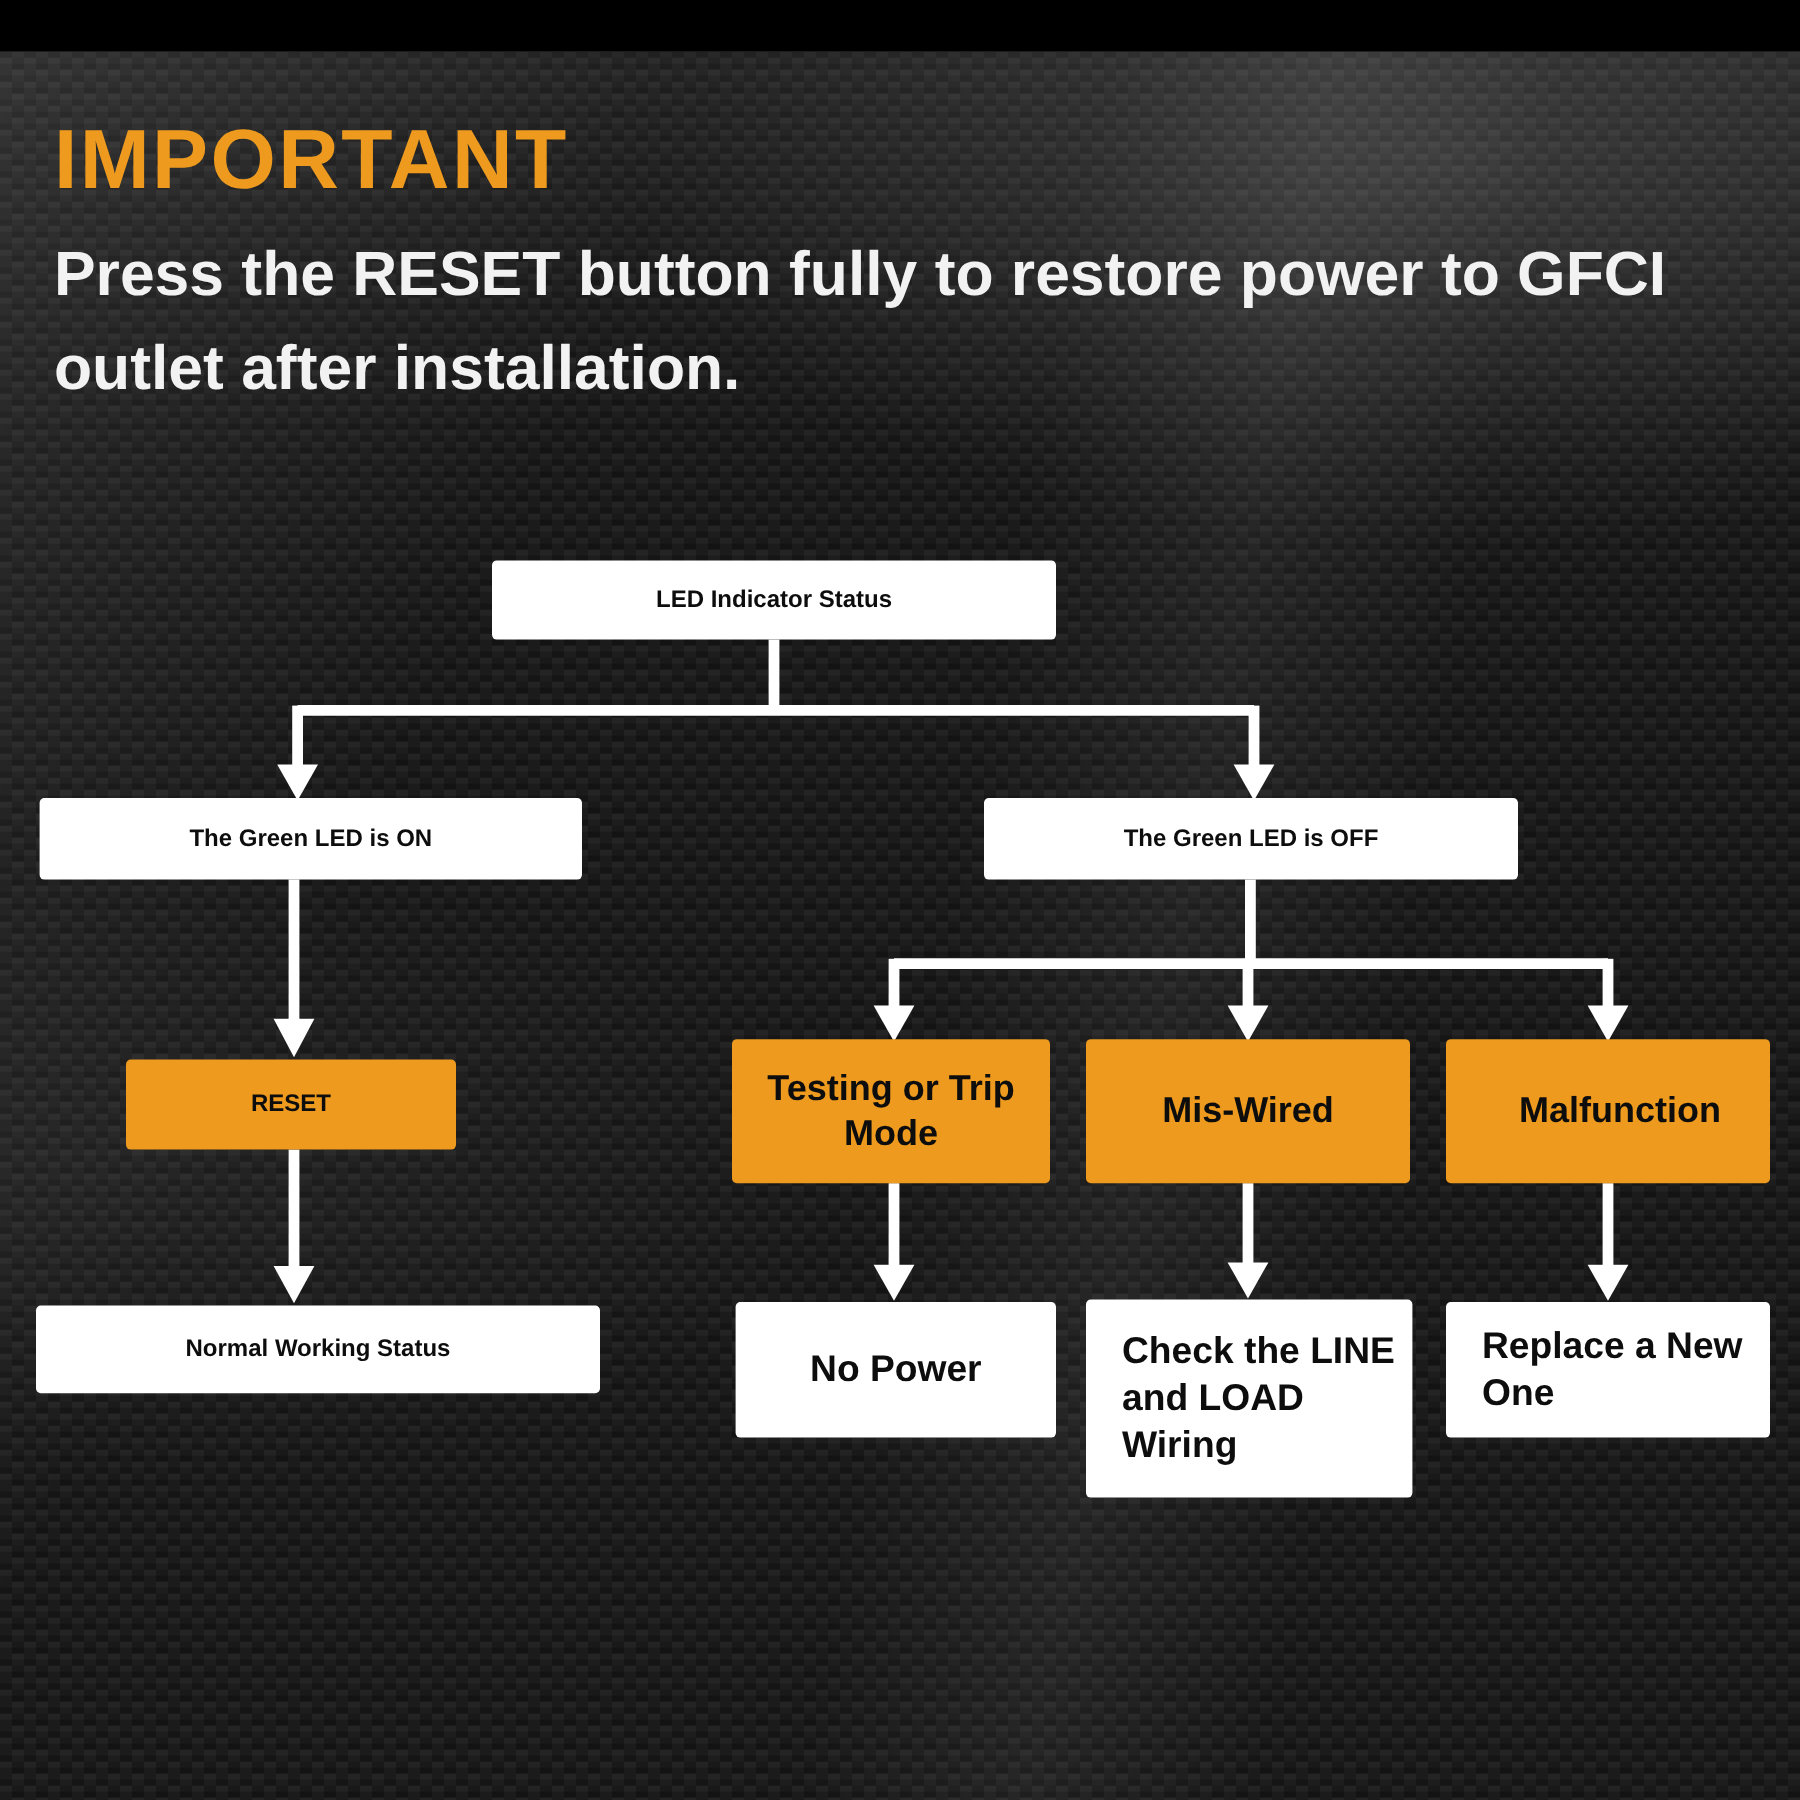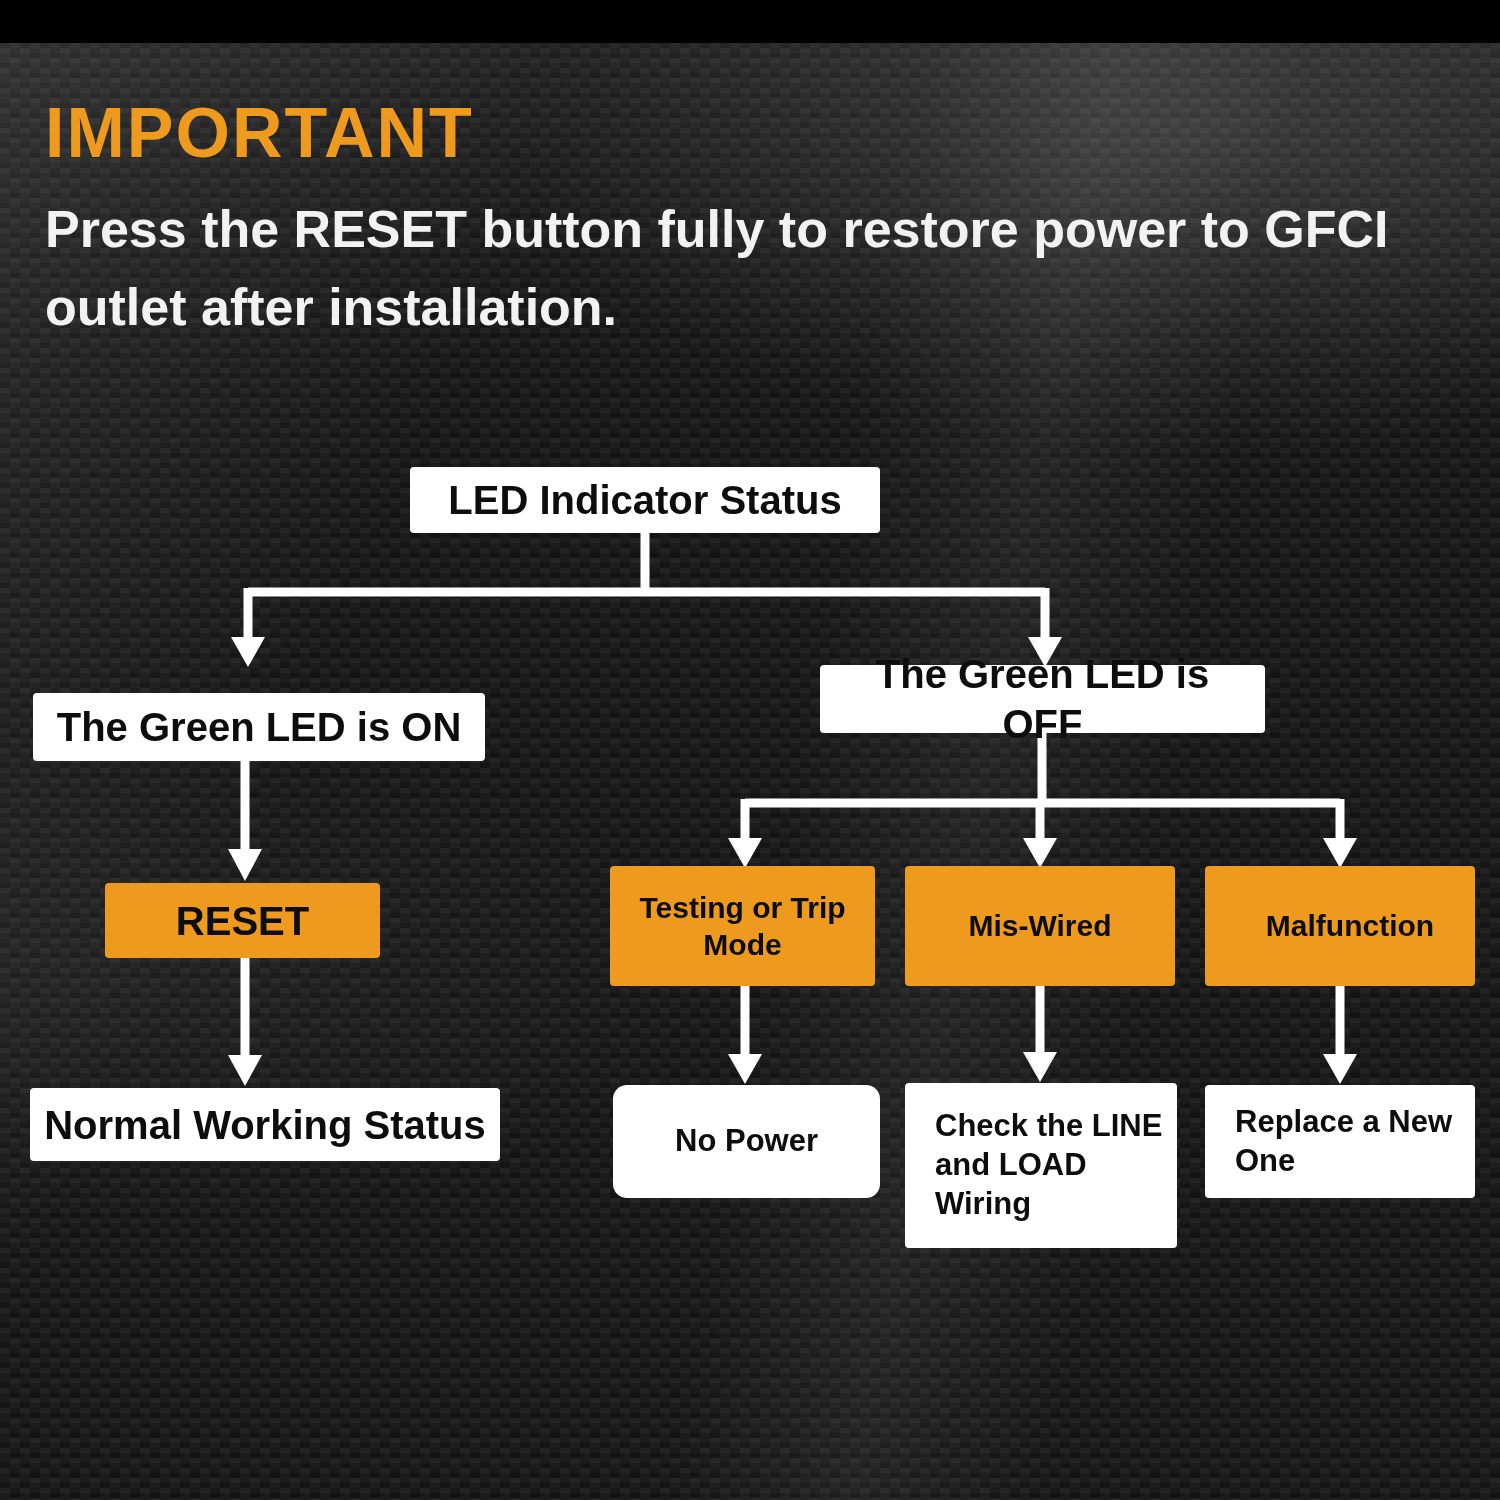--- a/index.html
+++ b/index.html
@@ -69,21 +69,21 @@
     text-align:center;
     font-weight:700;
     color:var(--ink);
     border-radius:4px;
     padding:8px 12px;
     line-height:1.25;
   }
   .node.white{ background:var(--box-white); }
   .node.orange{ background:var(--orange); }
   .node.left-text{ justify-content:flex-start; text-align:left; padding-left:30px; padding-right:14px; }
-  .f32{font-size:40px;text-align:center;}
+  .f32{font-size:20px;text-align:center;}
   .f31{font-size:31px;}
   .f30{font-size:30px;}
   svg.connectors{position:absolute;inset:0;}
 </style>
 </head>
 <body>
 
 <div class="canvas">
   <div class="weave"></div>
   <div class="sheen"></div>
@@ -130,21 +130,21 @@
 
   <div class="header">
     <h1>IMPORTANT</h1>
     <p>Press the RESET button fully to restore power to GFCI outlet after installation.</p>
   </div>
 
   <div class="node white f32" style="left:410px;top:424px;width:470px;height:66px;">
     <span>LED Indicator Status</span>
   </div>
 
-  <div class="node white f32" style="left:33px;top:650px;width:452px;height:68px;">
+  <div class="node white f32" style="left:33px;top:622px;width:452px;height:68px;">
     <span>The Green LED is ON</span>
   </div>
 
   <div class="node white f32" style="left:820px;top:622px;width:445px;height:68px;">
     <span>The Green LED is OFF</span>
   </div>
 
   <div class="node orange f32" style="left:105px;top:840px;width:275px;height:75px;">
     <span>RESET</span>
   </div>
@@ -158,21 +158,21 @@
   </div>
 
   <div class="node orange f30" style="left:905px;top:823px;width:270px;height:120px;">
     <span>Mis-Wired</span>
   </div>
 
   <div class="node orange f30" style="left:1205px;top:823px;width:270px;height:120px;padding-left:32px;">
     <span>Malfunction</span>
   </div>
 
-  <div class="node white f31" style="left:613px;top:1042px;width:267px;height:113px;border-radius:14px;">
+  <div class="node white f31" style="left:613px;top:1042px;width:267px;height:113px;">
     <span>No Power</span>
   </div>
 
   <div class="node white left-text f31" style="left:905px;top:1040px;width:272px;height:165px;">
     <span>Check the LINE and LOAD Wiring</span>
   </div>
 
   <div class="node white left-text f31" style="left:1205px;top:1042px;width:270px;height:113px;">
     <span>Replace a New One</span>
   </div>

